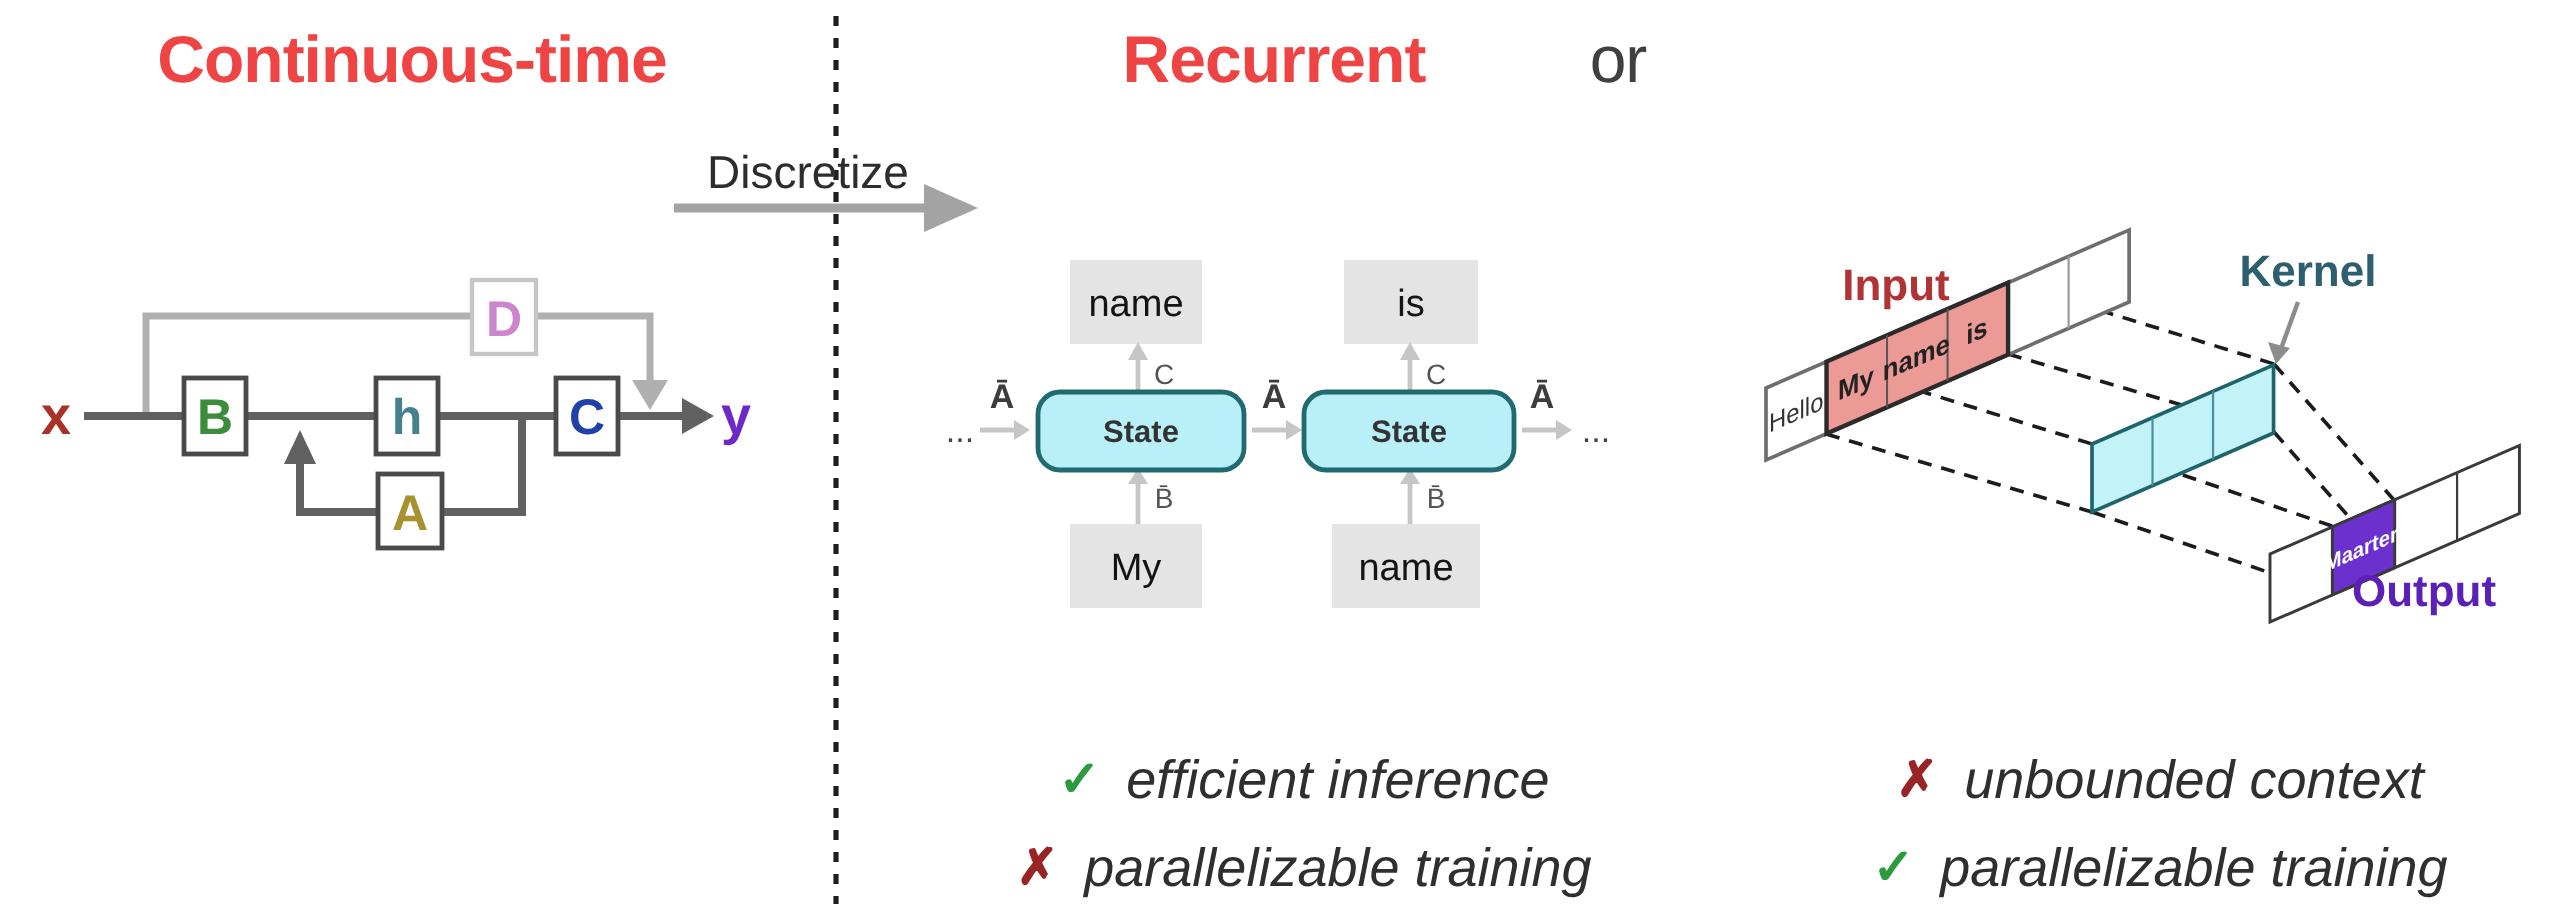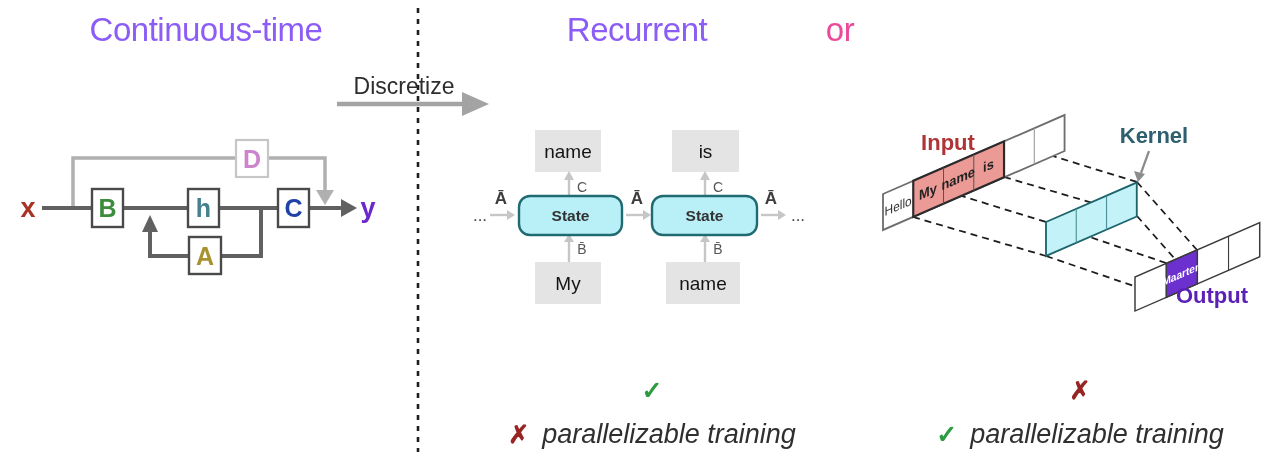--- a/index.html
+++ b/index.html
@@ -4,26 +4,26 @@
 <style>
   html,body { margin:0; padding:0; background:#fff; }
   .stage {
     position:relative; width:1280px; height:459px; background:#ffffff;
     overflow:hidden; font-family:"Liberation Sans", sans-serif;
   }
   .stage > svg { position:absolute; left:0; top:0; }
 
   
   .h-title {
-    position:absolute; top:10px; font-weight:normal; font-size:33px;
-    color:#8b5cf6; text-align:center; letter-spacing:-0.5px; line-height:40px;
+    position:absolute; top:10px; font-weight:bold; font-size:33px;
+    color:#ef4444; text-align:center; letter-spacing:-0.5px; line-height:40px;
   }
   .h-continuous { left:38px;  width:336px; }
   .h-recurrent  { left:470px; width:334px; }
-  .h-or         { left:808px; width:64px; color:#ec4899; font-weight:normal; }
+  .h-or         { left:777px; width:64px; color:#404040; font-weight:normal; }
   .h-conv       { left:932px; width:260px; }
 
   
   text { font-family:"Liberation Sans", sans-serif; }
   .discretize-label { font-size:23px; fill:#2d2d2d; }
   .blk-letter { font-size:25px; font-weight:bold; text-anchor:middle; }
   .xy-letter  { font-size:27px; font-weight:bold; text-anchor:middle; }
   .token-text { font-size:19px; fill:#141414; text-anchor:middle; }
   .state-text { font-size:15.5px; font-weight:600; fill:#333; text-anchor:middle; }
   .small-lab  { font-size:14px; fill:#555; text-anchor:middle; }
@@ -181,30 +181,32 @@
         <rect x="34" y="0" width="34" height="34" fill="#6b30ce" stroke="#3a3a3a" stroke-width="1.6"></rect>
         <text x="51" y="21" class="maarten">Maarten</text>
       </g>
       <text x="1212" y="303" class="zone-lab" fill="#5b21b6">Output</text>
     </g>
   </svg>
 
   <div class="features features-recurrent">
     <div class="feat-row">
       <span class="mark mark-check">✓</span>
+      <span>efficient inference</span>
     </div>
     <div class="feat-row">
       <span class="mark mark-cross">✗</span>
       <span>parallelizable training</span>
     </div>
   </div>
 
   <div class="features features-conv">
     <div class="feat-row">
       <span class="mark mark-cross">✗</span>
+      <span>unbounded context</span>
     </div>
     <div class="feat-row">
       <span class="mark mark-check">✓</span>
       <span>parallelizable training</span>
     </div>
   </div>
 
 </div>
 
 </body></html>

